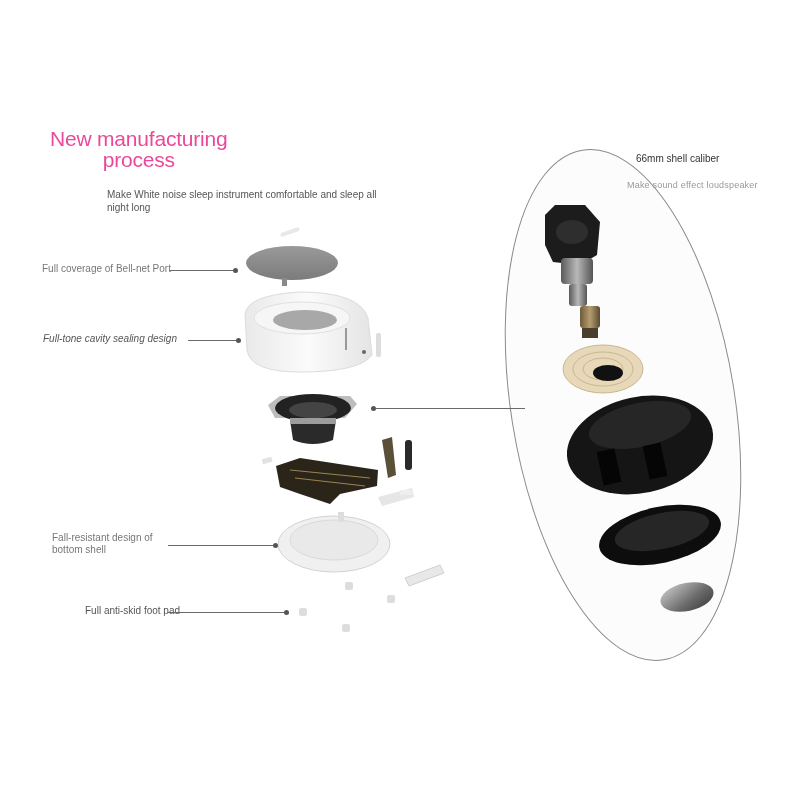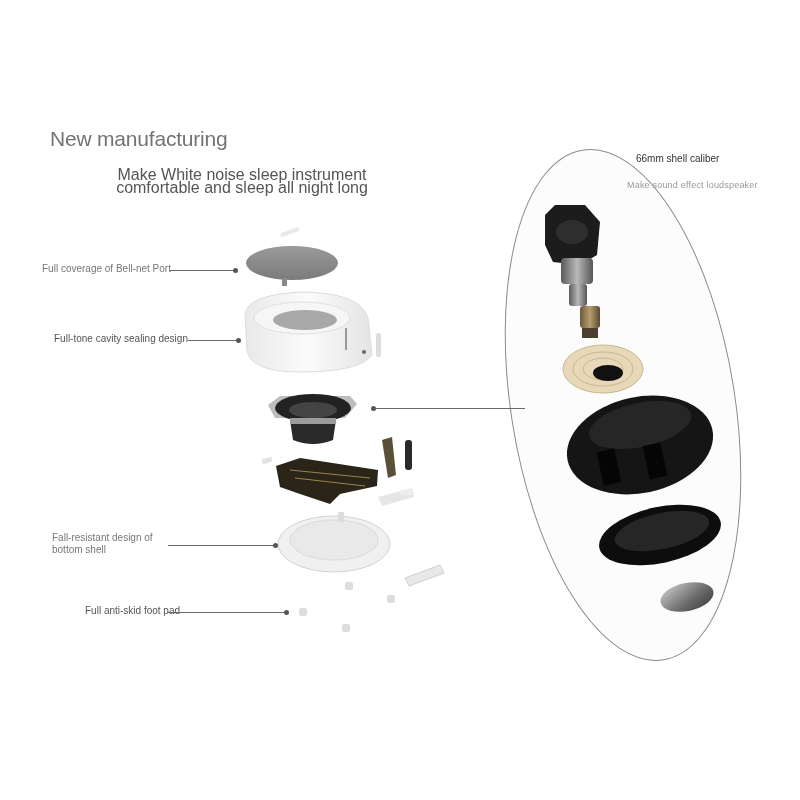--- a/index.html
+++ b/index.html
@@ -3,40 +3,41 @@
 <meta charset="utf-8">
 <style>
   html, body { margin: 0; padding: 0; }
   body {
     width: 800px; height: 800px; position: relative; overflow: hidden;
     background: #ffffff;
     font-family: "Liberation Sans", "DejaVu Sans", sans-serif;
   }
   .abs { position: absolute; }
   .title {
-    left: 50px; top: 128px; font-size: 21px; line-height: 21px; color: #737373;
+    left: 50px; top: 128px; font-size: 21px; line-height: 21px; color: #ec4899;
     letter-spacing: -0.2px;
     text-align: center;
   }
   .subtitle {
-    left: 107px; top: 168px; width: 270px; font-size: 16px; line-height: 13px; color: #555; text-align: center;
+    left: 107px; top: 188px; width: 270px; font-size: 10px; line-height: 13px; color: #555;
   }
   .label { font-size: 10px; line-height: 12px; color: #777; }
   .label.dark { color: #555; }
   .leader { height: 1px; background: #6a6a6a; }
   .dot { width: 5px; height: 5px; border-radius: 50%; background: #555; }
   .caliber-title { left: 636px; top: 153px; font-size: 10px; color: #333; }
   .caliber-sub { left: 627px; top: 180px; font-size: 9px; color: #999; letter-spacing: 0.2px; }
   svg { position: absolute; left: 0; top: 0; }
 </style>
 </head>
 <body>
 
 <div class="abs title">
   <div>New manufacturing</div>
+  <div>process</div>
 </div>
 <div class="abs subtitle">Make White noise sleep instrument comfortable and sleep all night long</div>
 
 <svg width="800" height="800" viewBox="0 0 800 800">
   <defs>
     <linearGradient id="grille" x1="0" y1="0" x2="0" y2="1">
       <stop offset="0" stop-color="#9a9a9a"></stop>
         <stop offset="1" stop-color="#7b7b7b"></stop>
     </linearGradient>
     <linearGradient id="housing" x1="0" y1="0" x2="1" y2="0">
@@ -144,21 +145,21 @@
   </g>
   <g>
     <ellipse cx="687" cy="597" rx="27" ry="14" transform="rotate(-12 687 597)" fill="url(#cap)"></ellipse>
   </g>
 </svg>
 
 <div class="abs label" style="left:42px; top:263px;">Full coverage of Bell-net Port</div>
 <div class="abs leader" style="left:170px; top:270px; width:65px;"></div>
 <div class="abs dot" style="left:233px; top:268px;"></div>
 
-<div class="abs label dark" style="left:54px; top:333px;">Full-tone cavity sealing design</div>
+<div class="abs label dark" style="left:43px; top:333px;font-style:italic;">Full-tone cavity sealing design</div>
 <div class="abs leader" style="left:188px; top:340px; width:50px;"></div>
 <div class="abs dot" style="left:236px; top:338px;"></div>
 
 <div class="abs dot" style="left:371px; top:406px;"></div>
 <div class="abs leader" style="left:375px; top:408px; width:150px;"></div>
 
 <div class="abs label" style="left:52px; top:532px; width:120px;">Fall-resistant design of bottom shell</div>
 <div class="abs leader" style="left:168px; top:545px; width:107px;"></div>
 <div class="abs dot" style="left:273px; top:543px;"></div>
 

